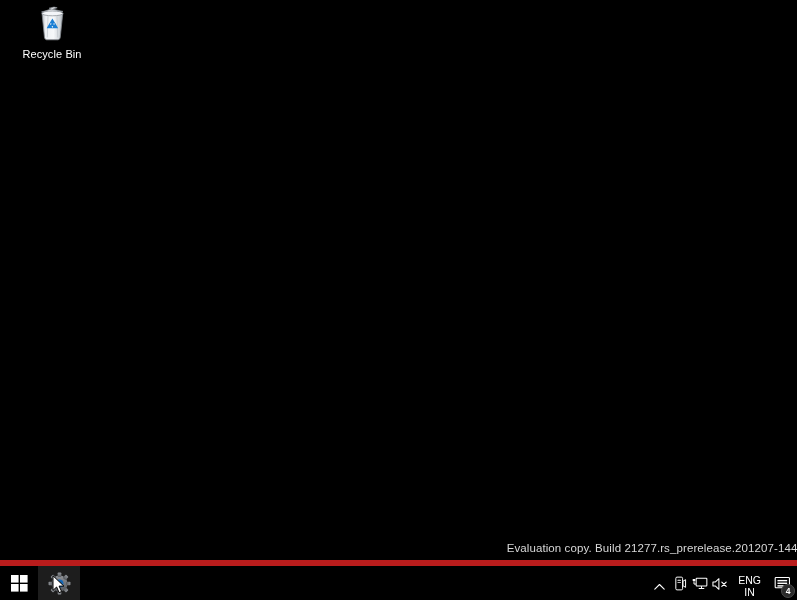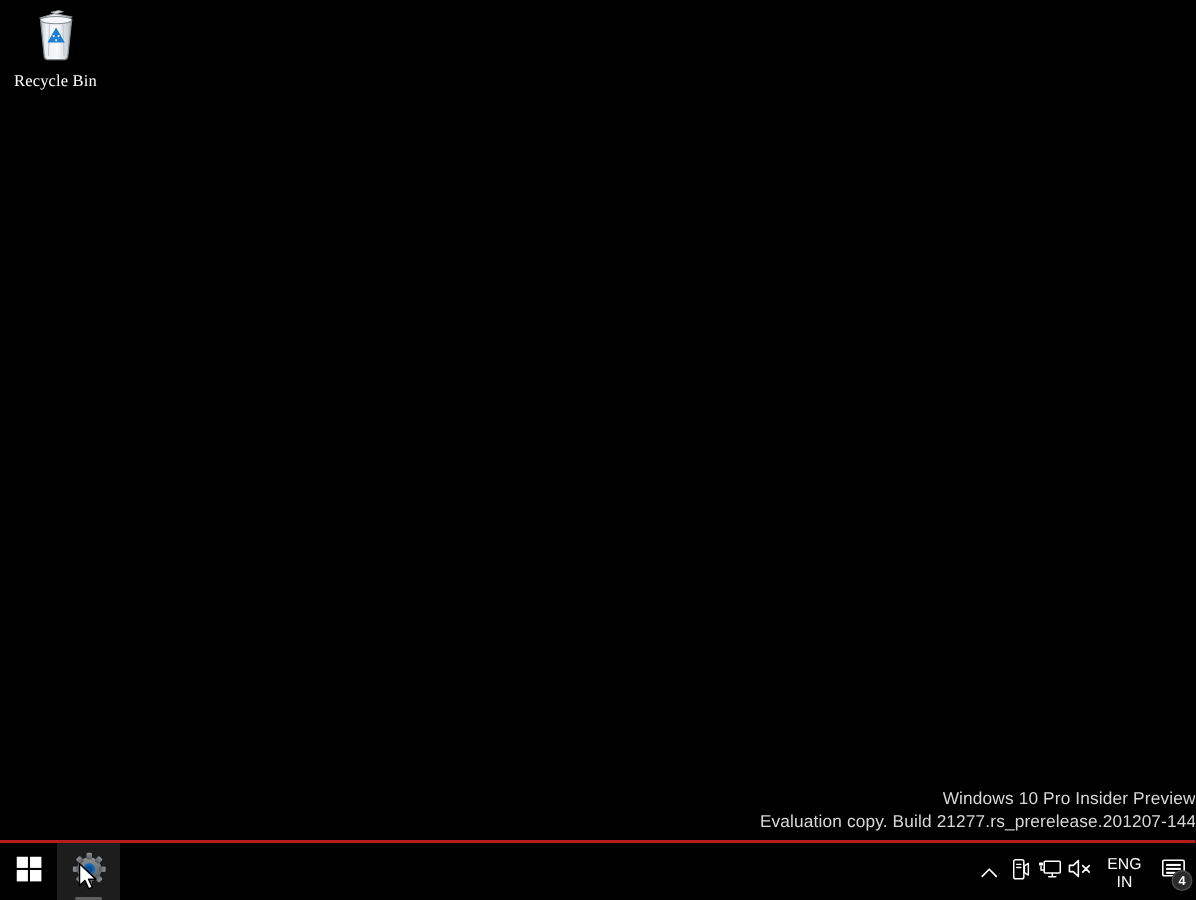--- a/index.html
+++ b/index.html
@@ -65,21 +65,21 @@
   #watermark .wm-line.l2 { margin-right:-7px; }
 
   
   #taskbar {
     position:absolute;
     left:0; bottom:0;
     width:797px; height:40px;
     background:#000000;
     display:flex;
     align-items:stretch;
-    border-top:2px solid #b91c1c;
+    border-top:6px solid #b91c1c;
     gap:46px;
   }
   #tb-left { display:flex; align-items:stretch; }
 
   .tb-btn {
     width:38px; height:39px;
     display:flex; align-items:center; justify-content:center;
     position:relative;
     cursor:default;
   }
@@ -164,21 +164,21 @@
     z-index:50;
   }
 </style>
 </head>
 <body>
 
 <div id="screen">
 
   <div id="desktop">
 
-    <div class="desk-icon" id="icon-recycle-bin" style="left:0px; top:2px;font-family:Liberation Serif, serif;">
+    <div class="desk-icon" id="icon-recycle-bin" style="left:15px; top:2px;">
       <span class="glyph">
         <svg width="34" height="38" viewBox="0 0 34 38" xmlns="http://www.w3.org/2000/svg">
           <defs>
             <linearGradient id="binBody" x1="0" y1="0" x2="1" y2="0">
               <stop offset="0%" stop-color="#b9bdc2"></stop>
               <stop offset="18%" stop-color="#eef1f4"></stop>
               <stop offset="55%" stop-color="#f6f8fa"></stop>
               <stop offset="85%" stop-color="#cfd4d9"></stop>
               <stop offset="100%" stop-color="#a8adb3"></stop>
             </linearGradient>
@@ -207,21 +207,20 @@
             <path d="M0,-7.2 L3.3,-1.6 L1.0,-1.6 L1.0,1.0 L-1.0,1.0 L-1.0,-1.6 L-3.3,-1.6 Z" transform="rotate(240)"></path>
           </g>
         </svg>
       </span>
       <span class="label">Recycle Bin</span>
     </div>
 
   </div>
 
   <div id="watermark">
-    <span class="wm-line l1">Windows 10 Pro Insider Preview</span>
     <span class="wm-line l2">Evaluation copy. Build 21277.rs_prerelease.201207-1443</span>
   </div>
 
   <div id="taskbar">
 
     <div id="tb-left">
 
       <div class="tb-btn start">
         <span>
           <svg width="17" height="17" viewBox="0 0 17 17" xmlns="http://www.w3.org/2000/svg">

